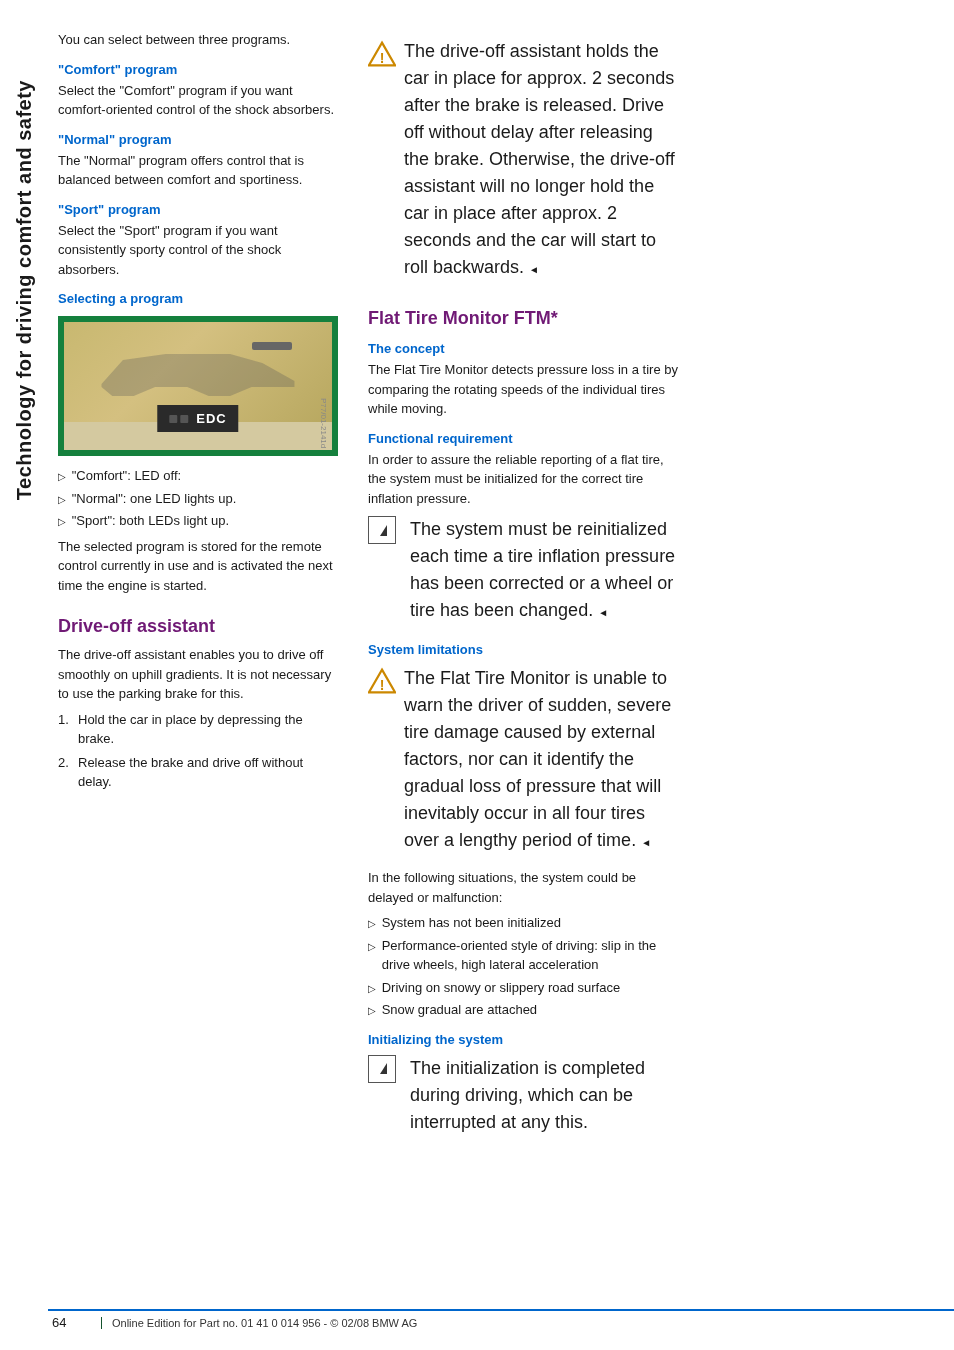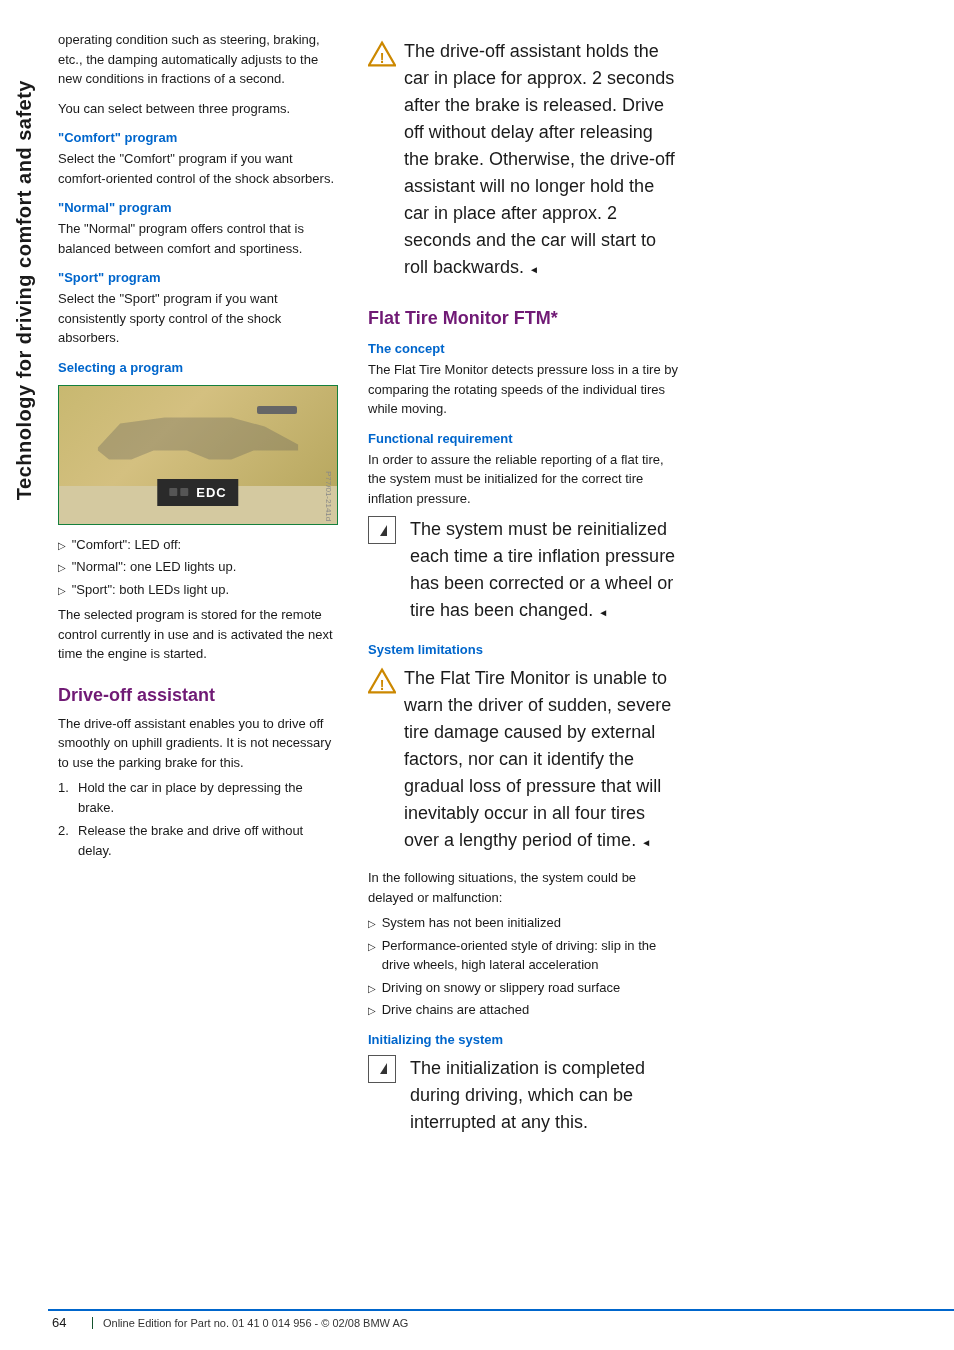--- a/index.html
+++ b/index.html
@@ -91,21 +91,21 @@
       margin-bottom: 10px;
     }
 
     
     .program-section {
       margin-bottom: 10px;
     }
 
     
     .edc-image-container {
-      border: 1px solid #15803d;
+      border: 6px solid #15803d;
       margin: 10px 0;
       position: relative;
       height: 140px;
       background: #d4c9a0;
       overflow: hidden;
     }
 
     .edc-image-inner {
       position: absolute;
       bottom: 10px;
@@ -252,21 +252,21 @@
     }
 
     
     .page-footer {
       position: absolute;
       bottom: 20px;
       left: 48px;
       right: 0;
       display: flex;
       align-items: center;
-      gap: 0;
+      gap: 9px;
       border-top: 2px solid #0066cc;
       padding-top: 4px;
     }
 
     .page-number {
       font-size: 13px;
       font-weight: normal;
       min-width: 40px;
       padding-left: 4px;
     }
@@ -310,21 +310,20 @@
 <div class="page-container">
 
   <div class="sidebar">
     <div class="sidebar-text">Technology for driving comfort and safety</div>
   </div>
 
   <div class="main-content">
 
     <div class="left-col">
 
-      <p class="intro-text">operating condition such as steering, braking, etc., the damping automatically adjusts to the new conditions in fractions of a second.</p>
       <p class="intro-text">You can select between three programs.</p>
 
       <div class="program-section">
         <div class="section-heading">"Comfort" program</div>
         <p>Select the "Comfort" program if you want comfort-oriented control of the shock absorbers.</p>
       </div>
 
       <div class="program-section">
         <div class="section-heading">"Normal" program</div>
         <p>The "Normal" program offers control that is balanced between comfort and sportiness.</p>
@@ -440,21 +439,21 @@
         <li>
             <span>System has not been initialized</span>
           </li>
         <li>
             <span>Performance-oriented style of driving: slip in the drive wheels, high lateral acceleration</span>
           </li>
         <li>
             <span>Driving on snowy or slippery road surface</span>
           </li>
         <li>
-            <span>Drive chains are attached</span>
+            <span>Snow gradual are attached</span>
           </li>
       </ul>
 
       <div class="section-heading">Initializing the system</div>
 
       <div class="note-box">
         <div class="note-icon">
           <div class="note-triangle"></div>
         </div>
         <p class="note-text">The initialization is completed during driving, which can be interrupted at any this.</p>

